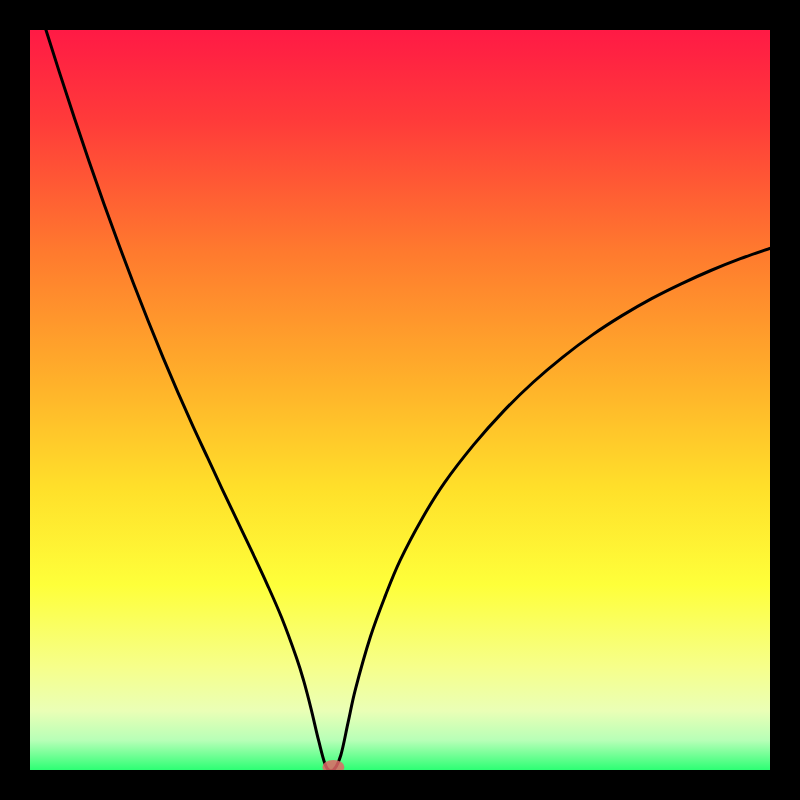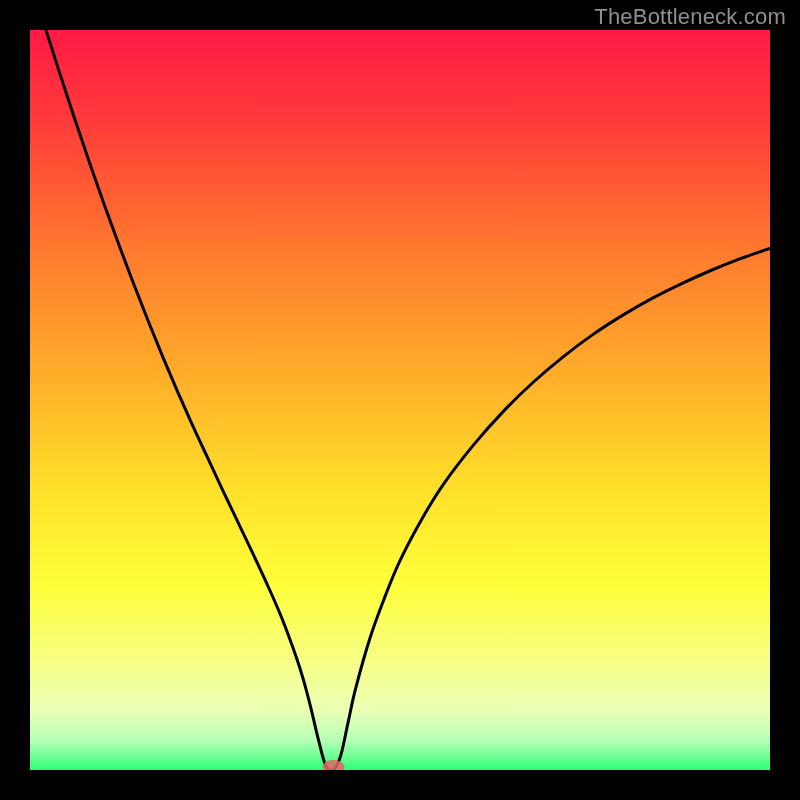--- a/index.html
+++ b/index.html
@@ -33,21 +33,20 @@
     top: 30px;
     width: 740px;
     height: 740px;
     display: block;
   }
 </style>
 </head>
 <body>
 <div class="frame">
 
-  <div class="watermark">TheBottleneck.com</div>
 
   <svg class="plot" viewBox="0 0 740 740" preserveAspectRatio="none">
     <defs>
       <linearGradient id="bgGrad" x1="0" y1="0" x2="0" y2="1">
         <stop offset="0%" stop-color="#ff1a45"></stop>
         <stop offset="12%" stop-color="#ff3a3a"></stop>
         <stop offset="30%" stop-color="#ff7a2e"></stop>
         <stop offset="48%" stop-color="#ffb22a"></stop>
         <stop offset="62%" stop-color="#ffe02a"></stop>
         <stop offset="75%" stop-color="#feff3a"></stop>

